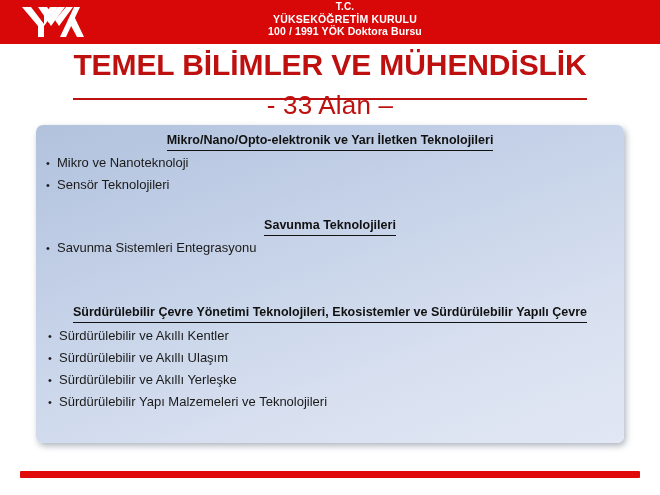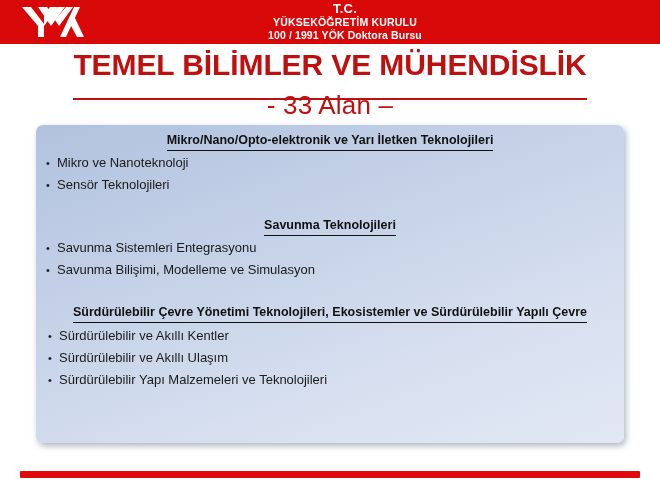--- a/index.html
+++ b/index.html
@@ -34,21 +34,21 @@
   .header-text {
     position: absolute;
     left: 110px;
     top: 1px;
     width: 470px;
     text-align: center;
     color: #ffffff;
     line-height: 1.18;
   }
   .header-line-1 {
-    font-size: 13px;
+    font-size: 10px;
     font-weight: bold;
     letter-spacing: 0.2px;
   }
   .header-line-2 {
     font-size: 10.5px;
     font-weight: bold;
     letter-spacing: 0.2px;
   }
   .header-line-3 {
     font-size: 10.5px;
@@ -206,30 +206,30 @@
       <li class="bullet-item">Sensör Teknolojileri</li>
     </ul>
   </div>
 
   <div class="section section-2">
     <div class="section-title">
       <span>Savunma Teknolojileri</span>
     </div>
     <ul class="bullet-list">
       <li class="bullet-item">Savunma Sistemleri Entegrasyonu</li>
-      <li class="bullet-item">Savunma Bilişimi, Modelleme ve Simulasyon</li>
     </ul>
   </div>
 
   <div class="section section-3">
     <div class="section-title wide">
       <span>Sürdürülebilir Çevre Yönetimi Teknolojileri, Ekosistemler ve Sürdürülebilir Yapılı Çevre</span>
     </div>
     <ul class="bullet-list">
       <li class="bullet-item">Sürdürülebilir ve Akıllı Kentler</li>
       <li class="bullet-item">Sürdürülebilir ve Akıllı Ulaşım</li>
+      <li class="bullet-item">Sürdürülebilir ve Akıllı Yerleşke</li>
       <li class="bullet-item">Sürdürülebilir Yapı Malzemeleri ve Teknolojileri</li>
     </ul>
   </div>
 
 </div>
 
 <div class="bottom-rule"></div>
 
 </body></html>

